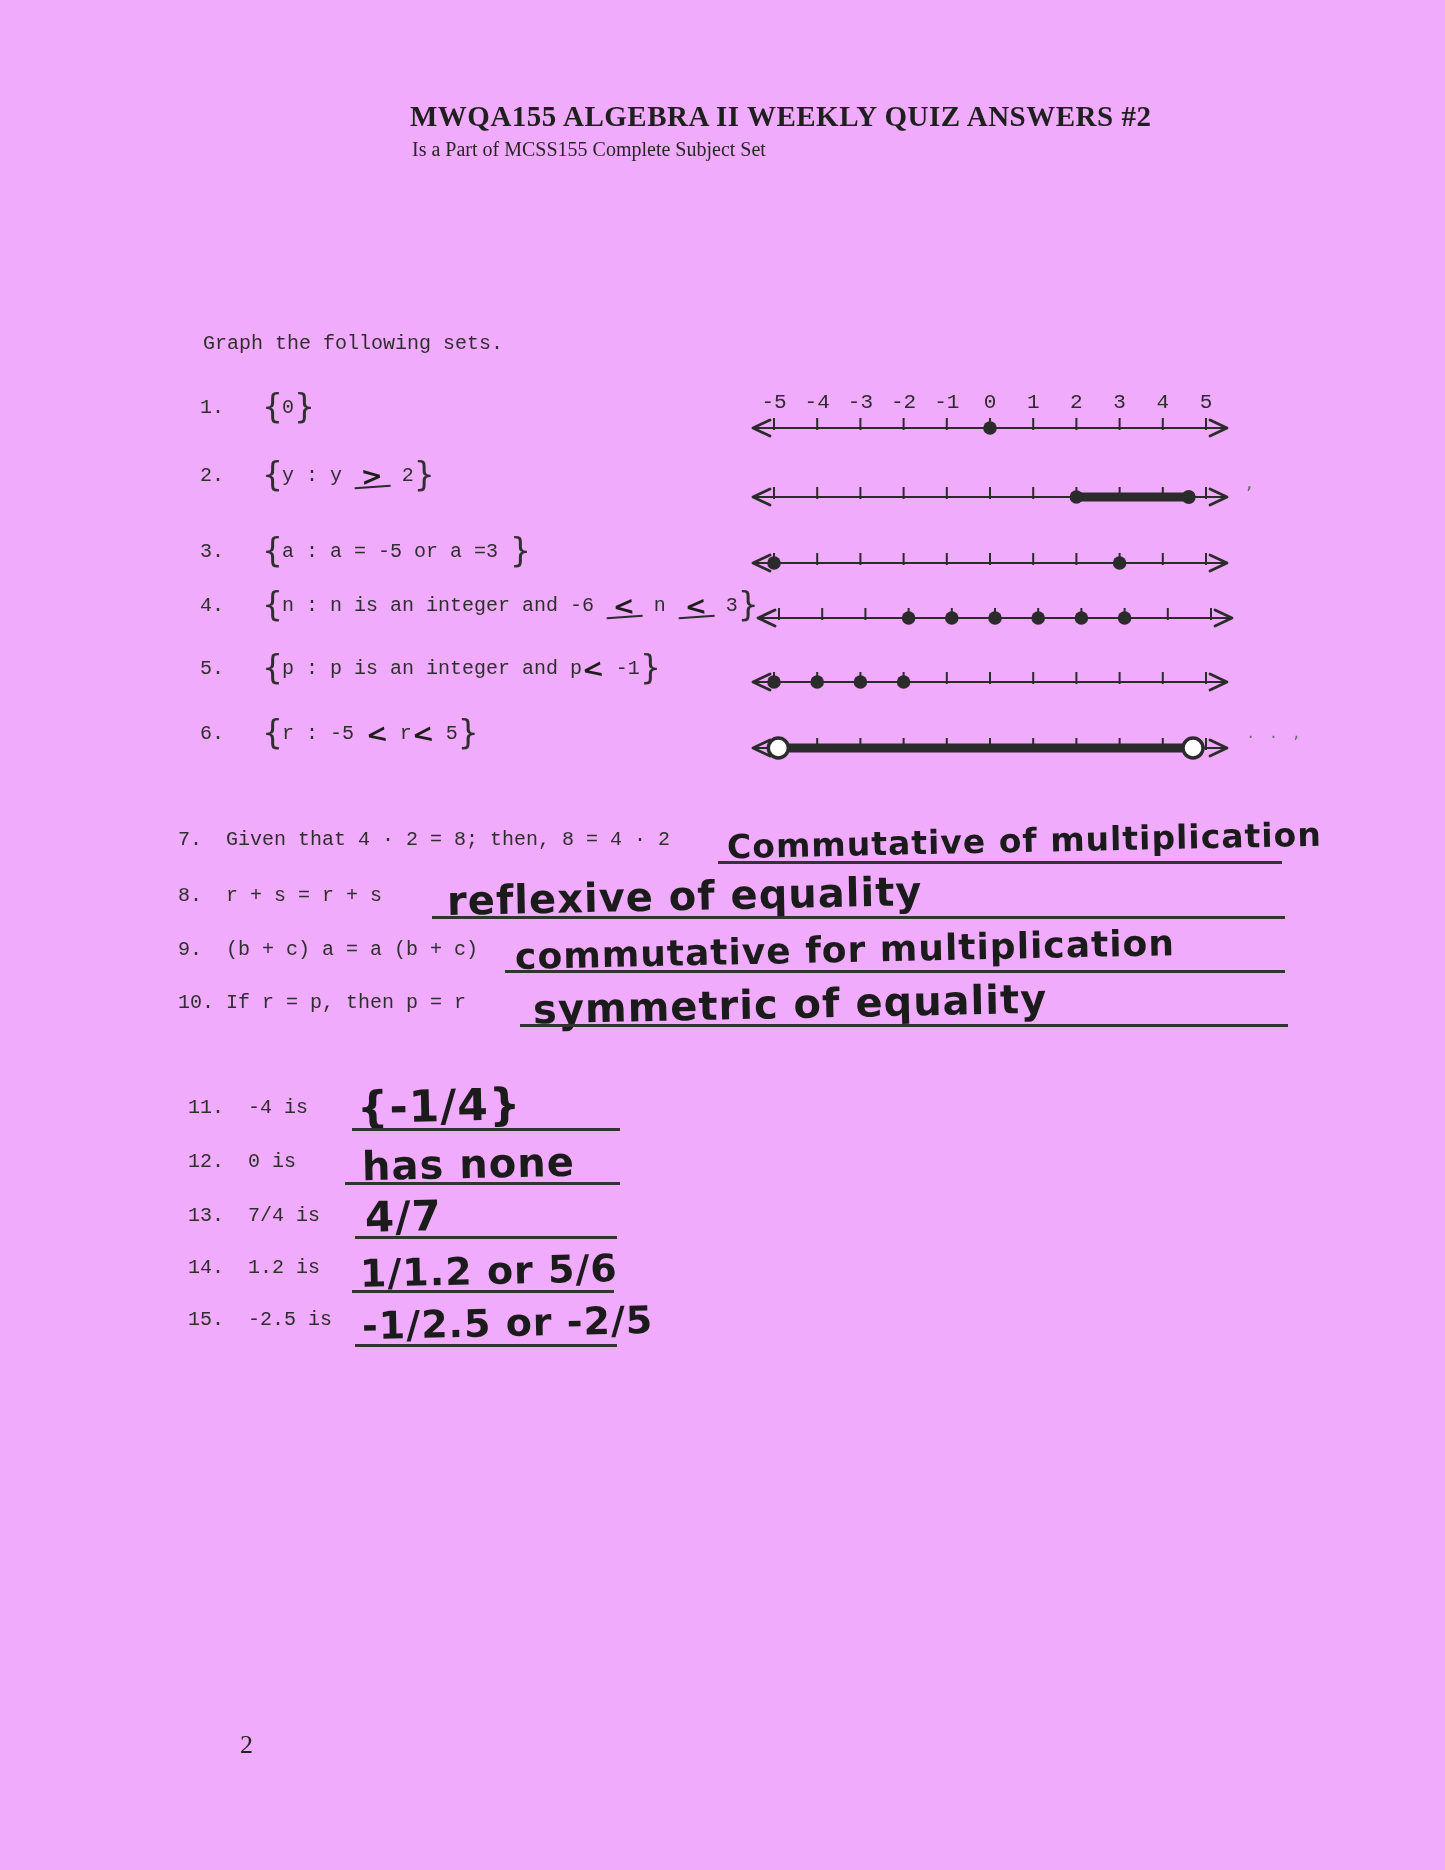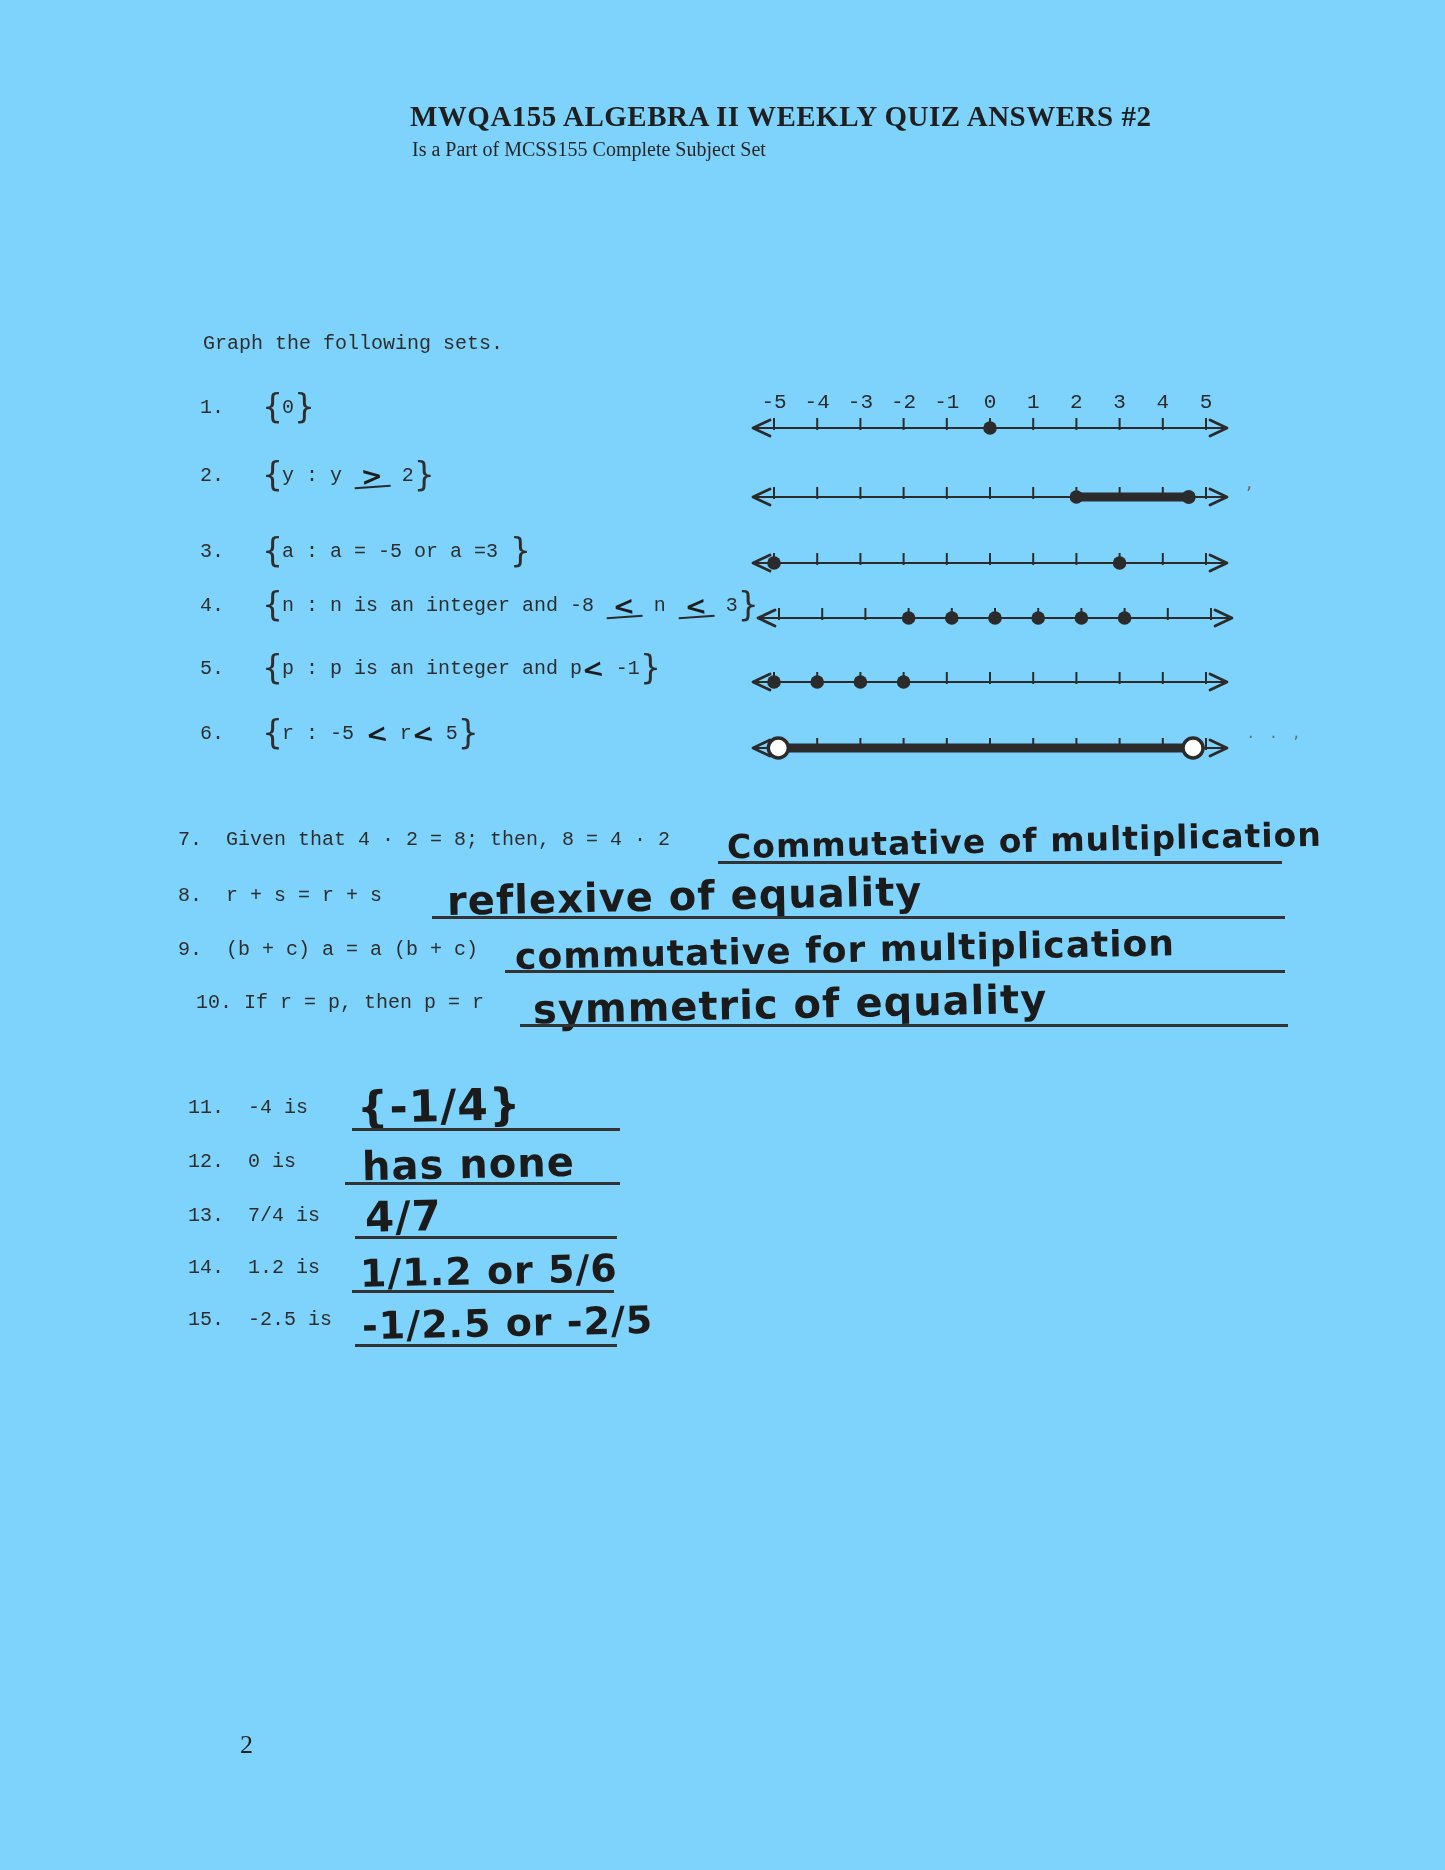--- a/index.html
+++ b/index.html
@@ -1,17 +1,17 @@
 <!DOCTYPE html>
 <html><head>
 <meta charset="utf-8">
 <style>
   html,body{margin:0;padding:0;background:#ffffff;}
   .page{
-    position:relative;width:1445px;height:1870px;background:#7dd3fc;overflow:hidden;
+    position:relative;width:1445px;height:1870px;background:#f0abfc;overflow:hidden;
     font-family:"Liberation Mono", monospace;color:#2b2b2b;
   }
   .title{
     position:absolute;left:410px;top:100px;
     font-family:"Liberation Serif", serif;font-weight:bold;font-size:29px;letter-spacing:.5px;color:#1f1f1f;
   }
   .subtitle{
     position:absolute;left:412px;top:138px;
     font-family:"Liberation Serif", serif;font-size:20px;color:#262626;
   }
@@ -43,21 +43,21 @@
 <div class="page">
 
   <div class="title">MWQA155 ALGEBRA II WEEKLY QUIZ ANSWERS #2</div>
   <div class="subtitle">Is a Part of MCSS155 Complete Subject Set</div>
 
   <div class="trow" style="left:203px;top:332px;">Graph the following sets.</div>
 
   <div class="trow" style="left:200px;top:396px;"><span class="qnum">1.</span><span><span class="seg seg-brace">{</span><span class="seg seg-typed">0</span><span class="seg seg-brace">}</span></span></div>
   <div class="trow" style="left:200px;top:464px;"><span class="qnum">2.</span><span><span class="seg seg-brace">{</span><span class="seg seg-typed">y : y </span><span class="seg seg-hand_u">&gt;</span><span class="seg seg-typed"> 2</span><span class="seg seg-brace">}</span></span></div>
   <div class="trow" style="left:200px;top:540px;"><span class="qnum">3.</span><span><span class="seg seg-brace">{</span><span class="seg seg-typed">a : a = -5 or a =3 </span><span class="seg seg-brace">}</span></span></div>
-  <div class="trow" style="left:200px;top:594px;"><span class="qnum">4.</span><span><span class="seg seg-brace">{</span><span class="seg seg-typed">n : n is an integer and -8 </span><span class="seg seg-hand_u">&lt;</span><span class="seg seg-typed"> n </span><span class="seg seg-hand_u">&lt;</span><span class="seg seg-typed"> 3</span><span class="seg seg-brace">}</span></span></div>
+  <div class="trow" style="left:200px;top:594px;"><span class="qnum">4.</span><span><span class="seg seg-brace">{</span><span class="seg seg-typed">n : n is an integer and -6 </span><span class="seg seg-hand_u">&lt;</span><span class="seg seg-typed"> n </span><span class="seg seg-hand_u">&lt;</span><span class="seg seg-typed"> 3</span><span class="seg seg-brace">}</span></span></div>
   <div class="trow" style="left:200px;top:657px;"><span class="qnum">5.</span><span><span class="seg seg-brace">{</span><span class="seg seg-typed">p : p is an integer and p</span><span class="seg seg-hand">&lt;</span><span class="seg seg-typed"> -1</span><span class="seg seg-brace">}</span></span></div>
   <div class="trow" style="left:200px;top:722px;"><span class="qnum">6.</span><span><span class="seg seg-brace">{</span><span class="seg seg-typed">r : -5 </span><span class="seg seg-hand">&lt;</span><span class="seg seg-typed"> r</span><span class="seg seg-hand">&lt;</span><span class="seg seg-typed"> 5</span><span class="seg seg-brace">}</span></span></div>
 
   <div class="numline" style="left:740px;top:374px;"><svg width="500" height="78" viewBox="0 0 500 78">
         <line x1="16" y1="54" x2="484" y2="54" stroke="#2b2b2b" stroke-width="2.2"></line>
         <polyline points="30,46 13,54 30,62" fill="none" stroke="#2b2b2b" stroke-width="2.8" stroke-linecap="round" stroke-linejoin="round"></polyline>
         <polyline points="470,46 487,54 470,62" fill="none" stroke="#2b2b2b" stroke-width="2.8" stroke-linecap="round" stroke-linejoin="round"></polyline>
         <line x1="34" y1="44" x2="34" y2="56" stroke="#2b2b2b" stroke-width="2"></line>
         <line x1="77.2" y1="44" x2="77.2" y2="56" stroke="#2b2b2b" stroke-width="2"></line>
         <line x1="120.4" y1="44" x2="120.4" y2="56" stroke="#2b2b2b" stroke-width="2"></line>
@@ -190,21 +190,21 @@
   <div class="ansline" style="left:718px;top:861px;width:564px;"></div>
 
   <div class="trow" style="left:178px;top:884px;">8.  r + s = r + s</div>
   <span class="hand" style="left:447px;top:876px;font-size:40px;">reflexive of equality</span>
   <div class="ansline" style="left:432px;top:916px;width:853px;"></div>
 
   <div class="trow" style="left:178px;top:938px;">9.  (b + c) a = a (b + c)</div>
   <span class="hand" style="left:515px;top:932px;font-size:36px;">commutative for multiplication</span>
   <div class="ansline" style="left:505px;top:970px;width:780px;"></div>
 
-  <div class="trow" style="left:178px;top:991px;margin-left:18px;">10. If r = p, then p = r</div>
+  <div class="trow" style="left:178px;top:991px;">10. If r = p, then p = r</div>
   <span class="hand" style="left:533px;top:984px;font-size:40px;">symmetric of equality</span>
   <div class="ansline" style="left:520px;top:1024px;width:768px;"></div>
 
 
   <div class="trow" style="left:188px;top:1096px;">11.  -4 is</div>
   <span class="hand" style="left:357px;top:1084px;font-size:44px;">{-1/4}</span>
   <div class="ansline" style="left:352px;top:1128px;width:268px;"></div>
 
   <div class="trow" style="left:188px;top:1150px;">12.  0 is</div>
   <span class="hand" style="left:362px;top:1144px;font-size:40px;">has none</span>

